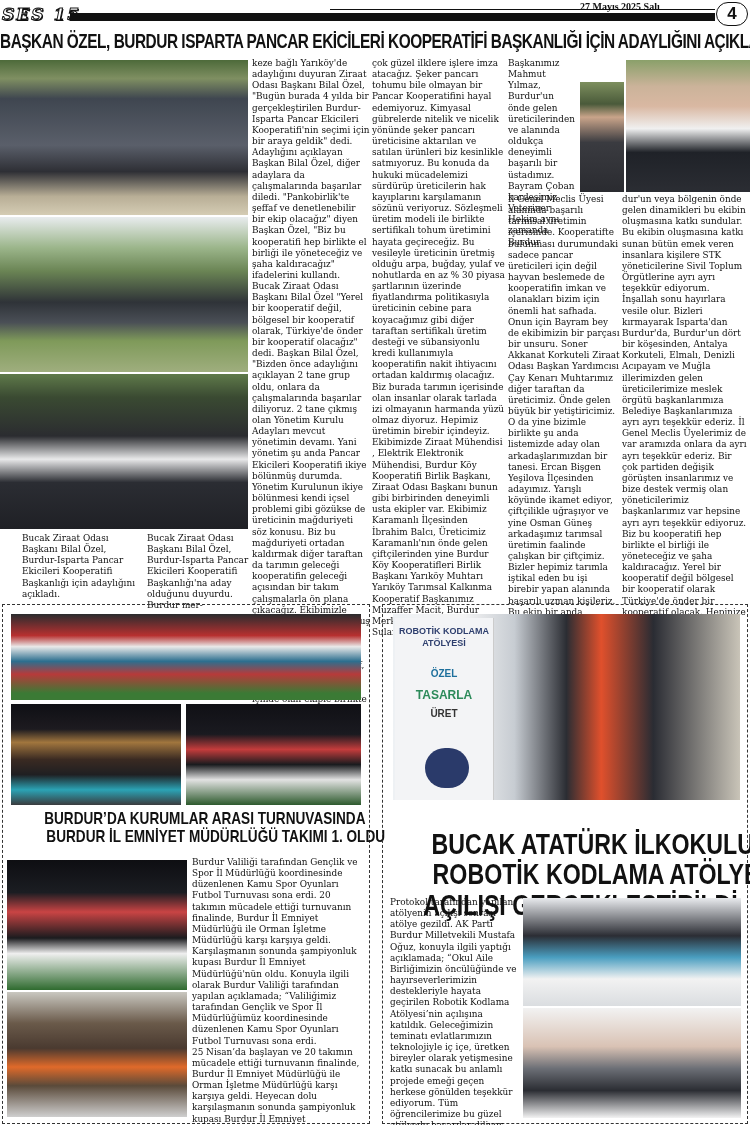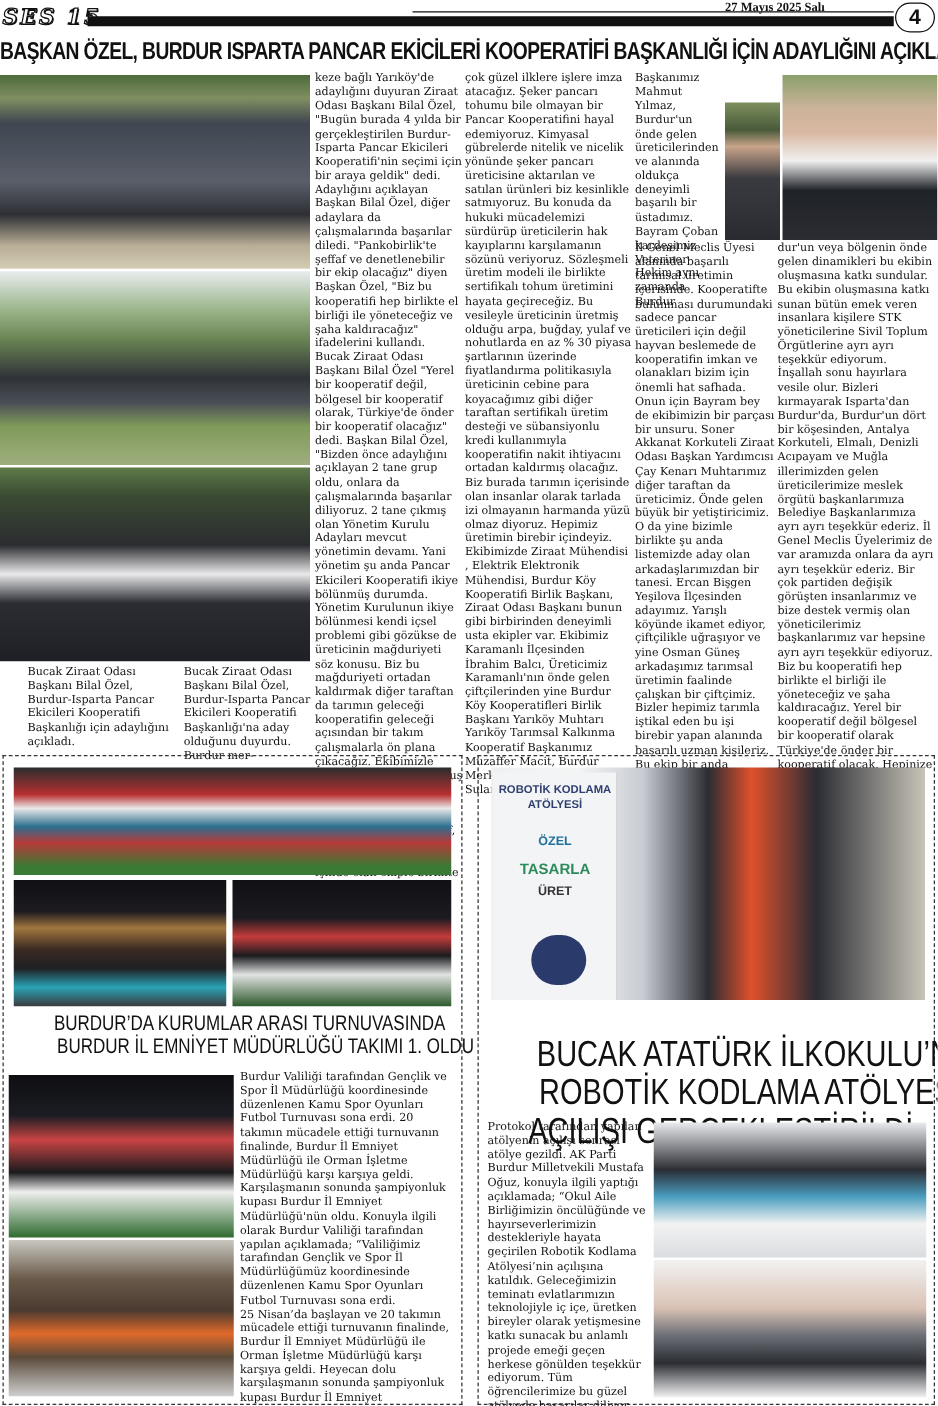--- a/index.html
+++ b/index.html
@@ -28,21 +28,21 @@
   .ph-class1{background:linear-gradient(180deg,#e9ebee 0%,#2b2d34 35%,#4a9ec0 55%,#f2f2f2 75%,#dadde0 100%);}
   .ph-class2{background:linear-gradient(180deg,#f2f2f2 0%,#d9c2b4 35%,#6c6f76 55%,#2b2d33 75%,#f3f3f3 100%);}
   .sign{position:absolute;font-family:"Liberation Sans",sans-serif;font-weight:bold;text-align:center;}
   
   .col{position:absolute;font-family:"DejaVu Serif",serif;font-size:8.9px;line-height:11.15px;text-align:left;hyphens:auto;}
   .col p{margin:0;}
   .byline{font-weight:bold;}
   .caption{position:absolute;font-size:8.9px;line-height:11.15px;margin-left:20px;}
   
   .box{position:absolute;border:1px dashed #333;}
-  .h2{position:absolute;font-family:"Liberation Sans",sans-serif;font-weight:normal;text-align:right;color:#111;line-height:1.05;}
+  .h2{position:absolute;font-family:"Liberation Sans",sans-serif;font-weight:bold;text-align:right;color:#111;line-height:1.05;}
   .h2 span{display:inline-block;transform:scaleX(0.8);transform-origin:center top;white-space:nowrap;}
 </style>
 </head>
 <body>
 
 <div class="abs logo">SES 15</div>
 <div class="abs hbar-thin"></div>
 <div class="abs hbar"></div>
 <div class="abs date">27 Mayıs 2025 Salı</div>
 <div class="abs pagenum">4</div>

